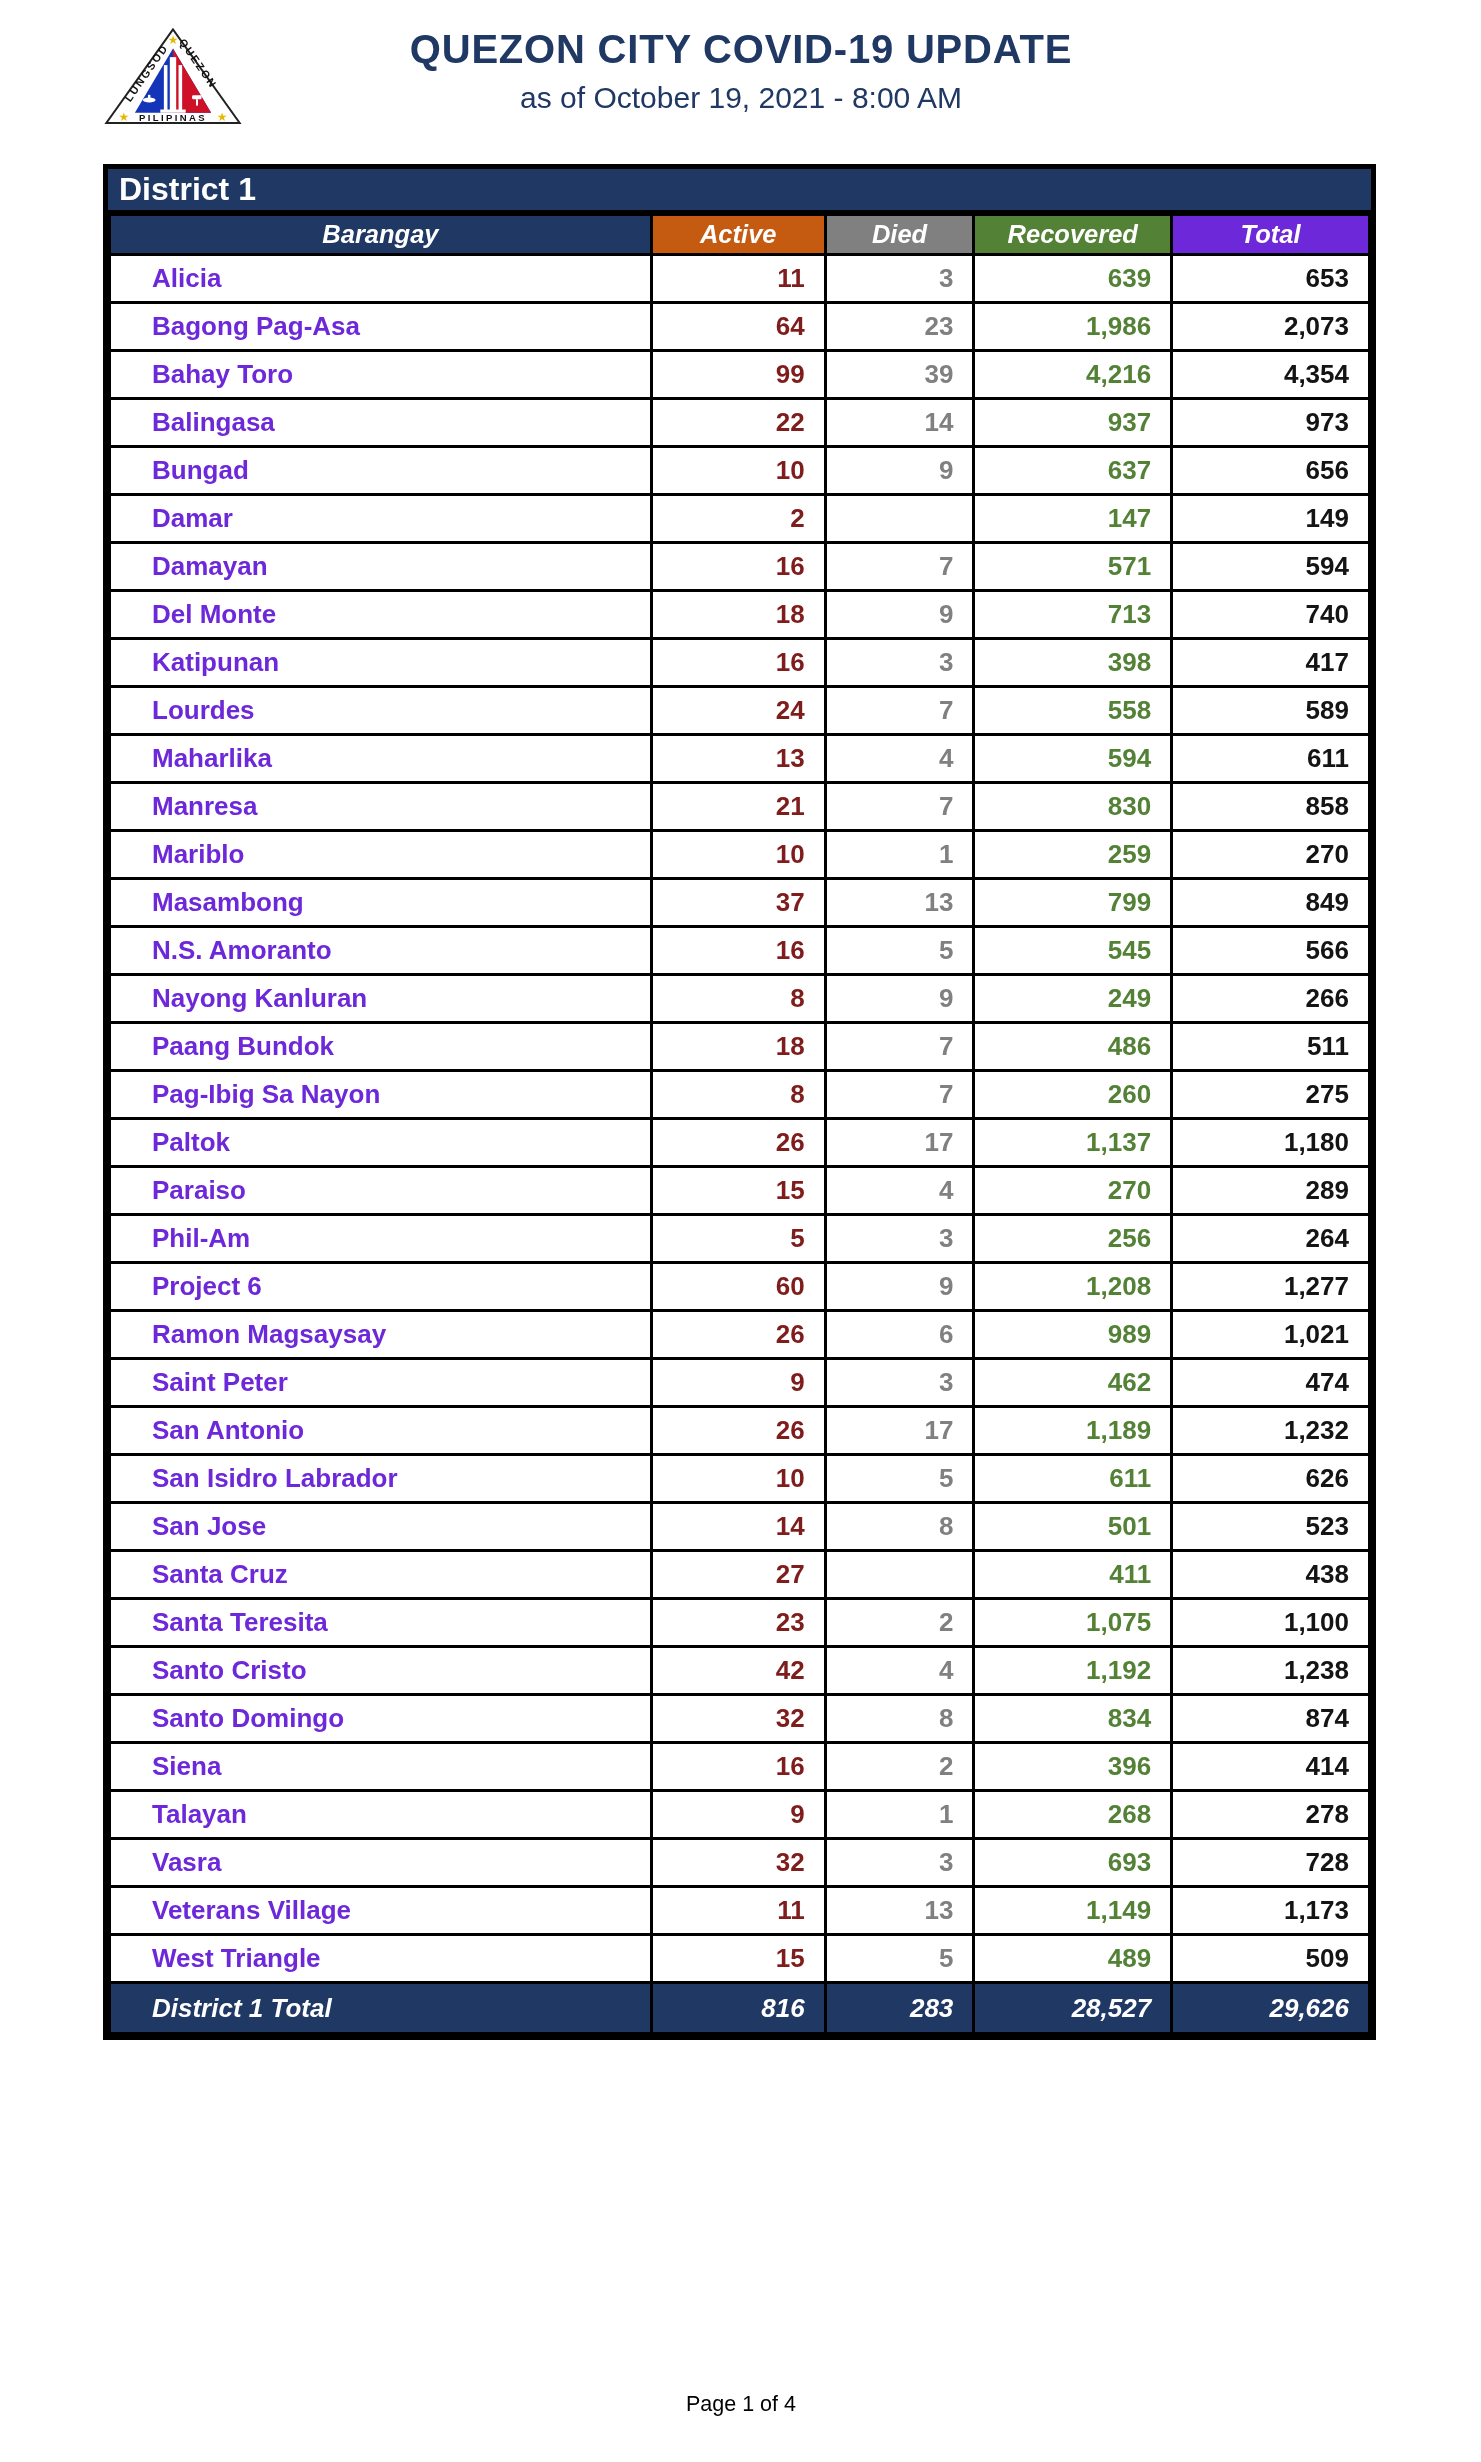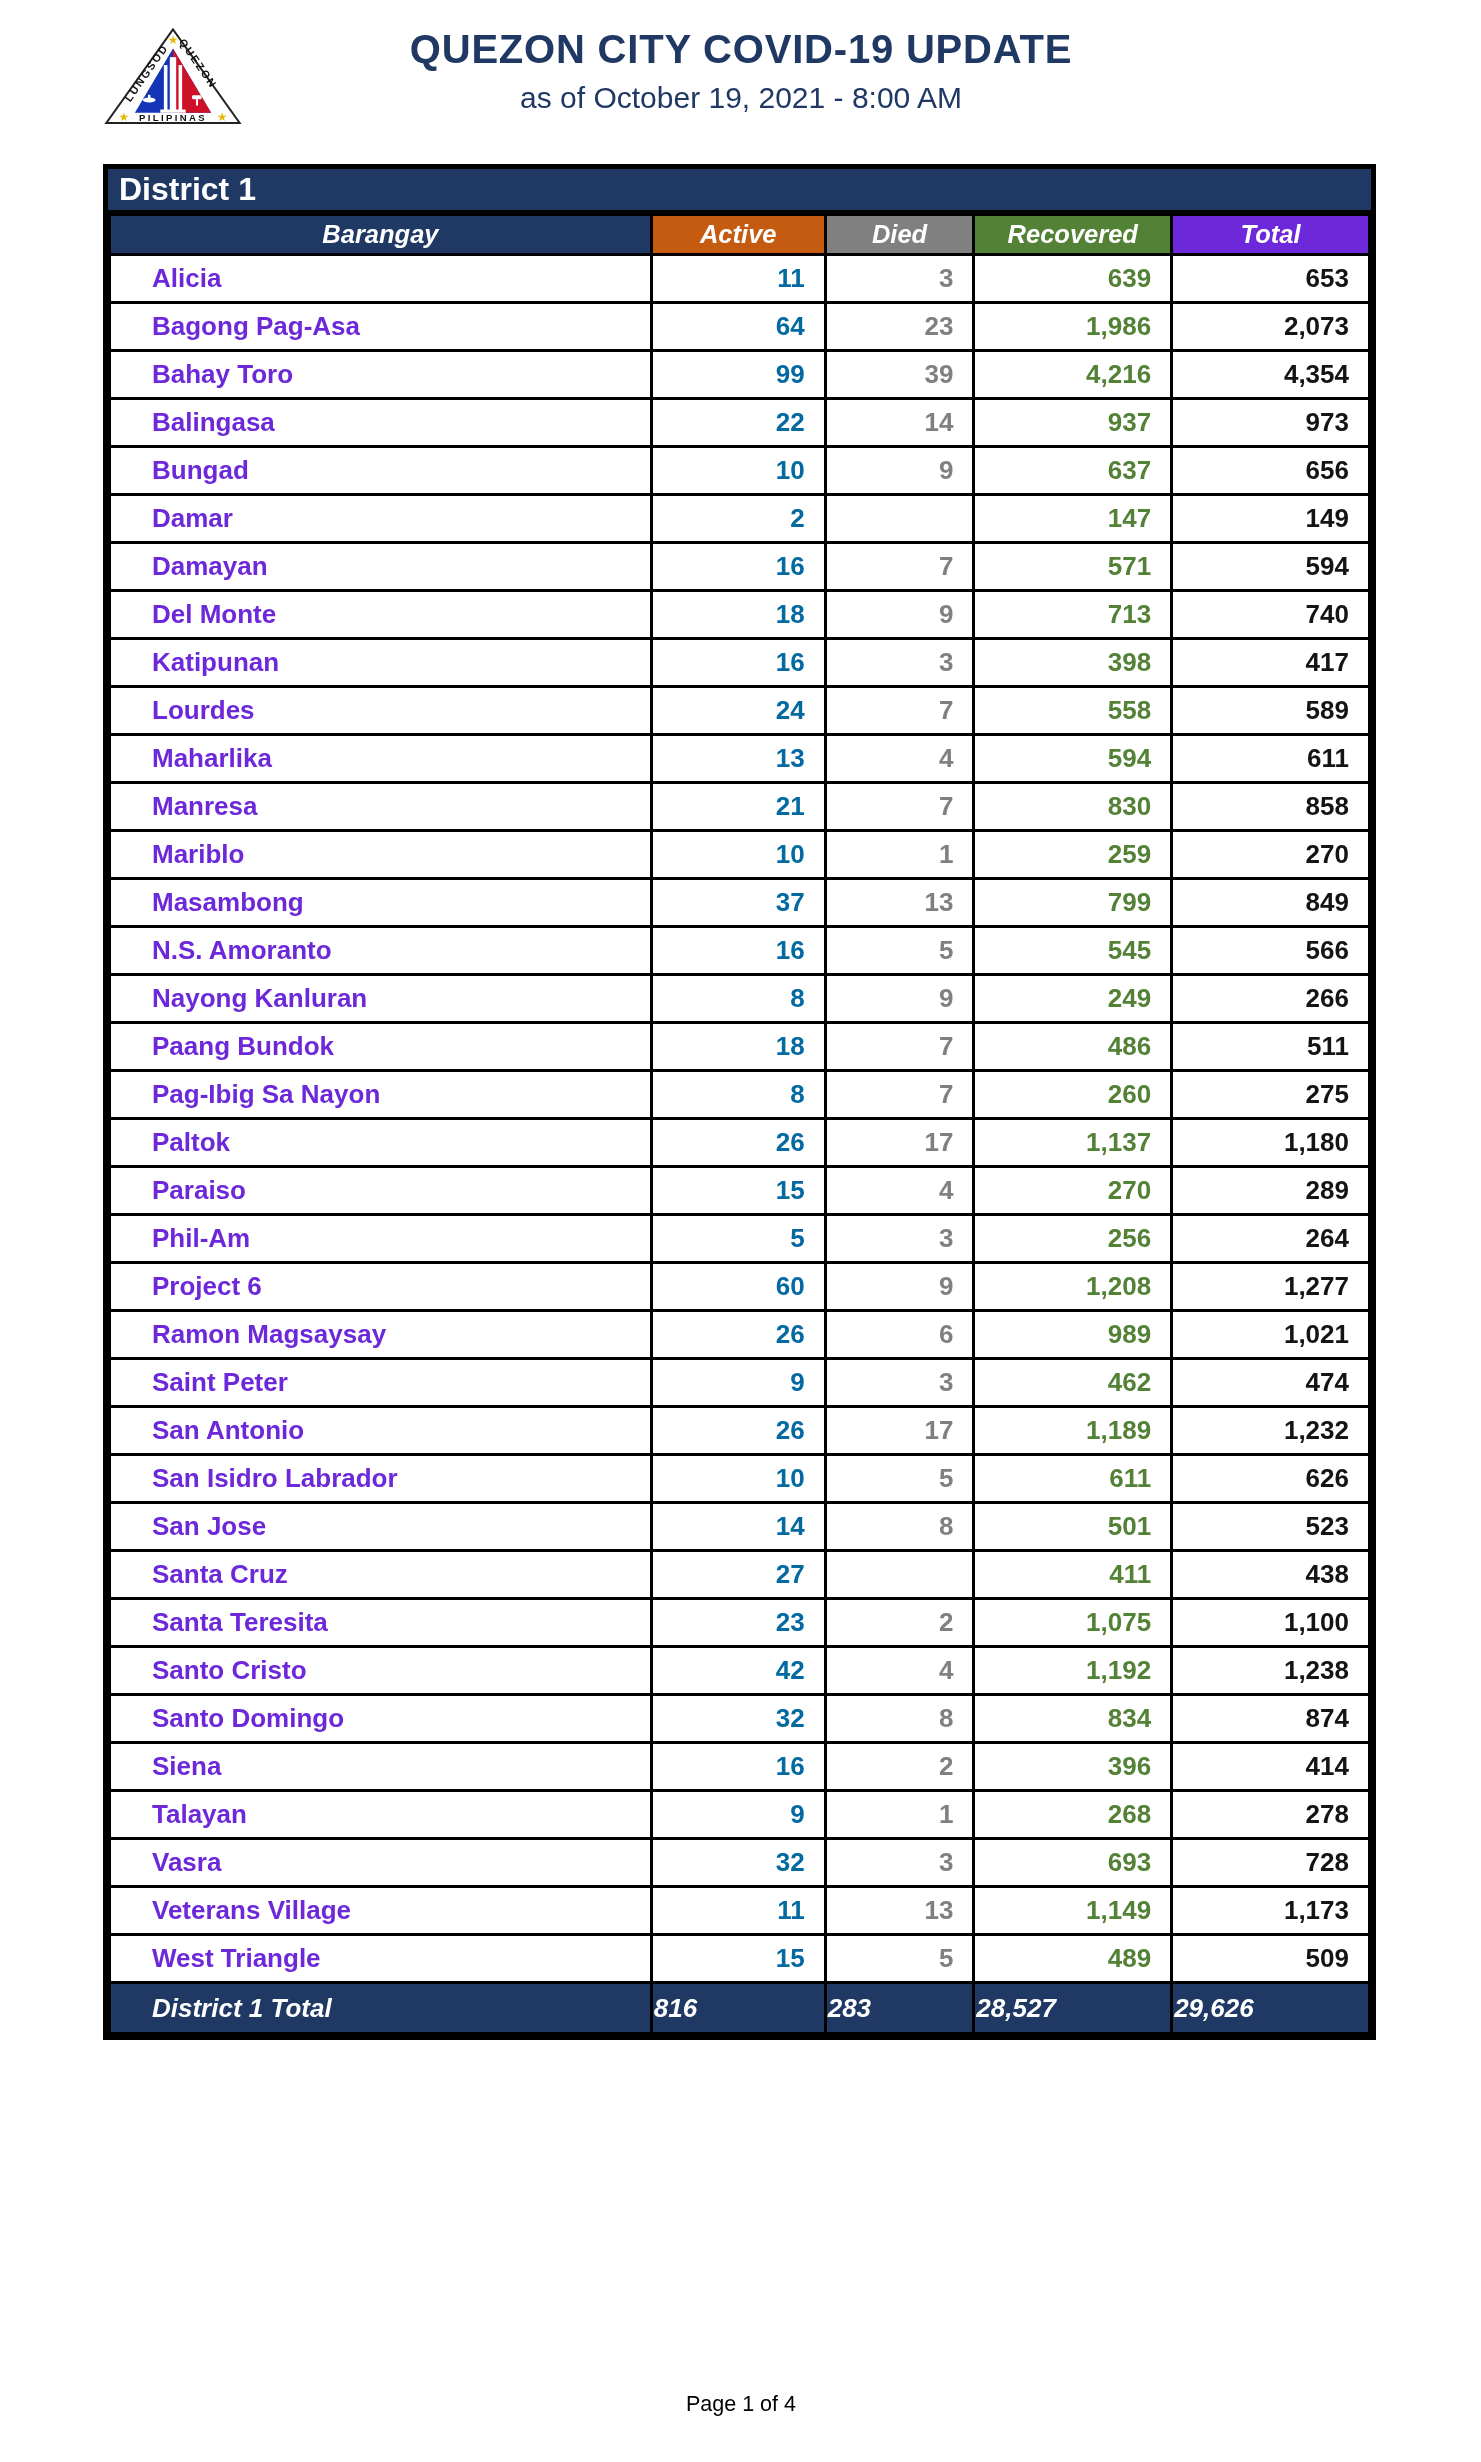--- a/index.html
+++ b/index.html
@@ -66,31 +66,31 @@
     height:48px;
     font-weight:bold;font-size:26px;
     background:#fff;
   }
   td.cell-barangay{
     background:#BDD7EE;color:#6d28d9;
     text-align:left;padding-left:41px;
     font-size:27px;
     margin-top:8px;
   }
-  td.cell-active{color:#0369a1;text-align:right;padding-right:19px;}
+  td.cell-active{color:#7f1d1d;text-align:right;padding-right:19px;}
   td.cell-died{color:#808080;text-align:right;padding-right:19px;}
   td.cell-recovered{color:#538135;text-align:right;padding-right:19px;}
   td.cell-total{color:#141414;text-align:right;padding-right:19px;}
   tfoot td{
     background:#1F3864 !important;color:#fff !important;
     font-style:italic;font-size:30px;
     height:51px !important;
   }
   td.total-label{text-align:left;padding-left:41px;}
-  td.total-num{padding-right:19px;margin-left:8px;}
+  td.total-num{text-align:right;padding-right:19px;margin-left:8px;}
   
   .page-footer{
     position:absolute;left:0;right:0;top:2392px;
     text-align:center;
     font-size:21.5px;color:#000;
   }
 </style>
 </head>
 <body>
 

